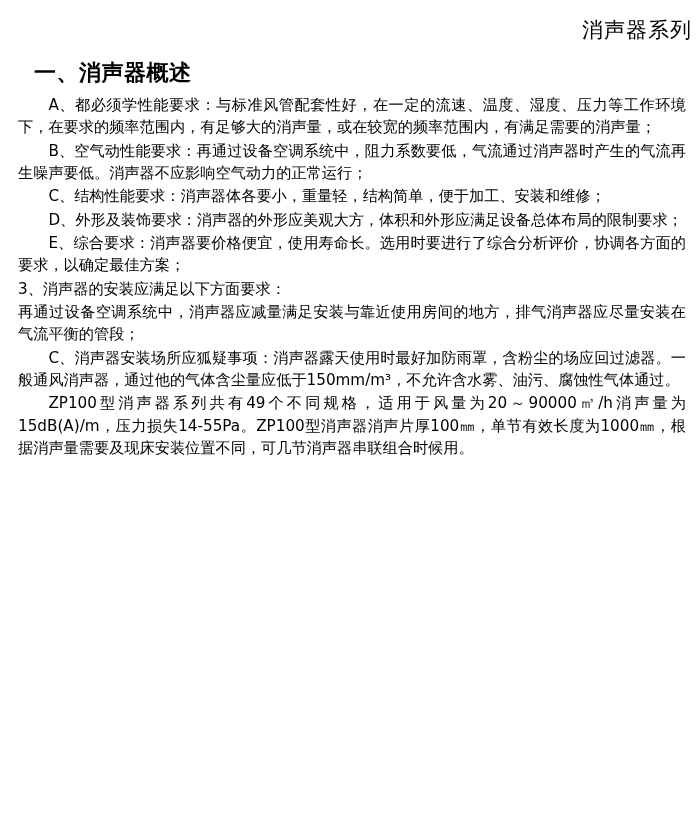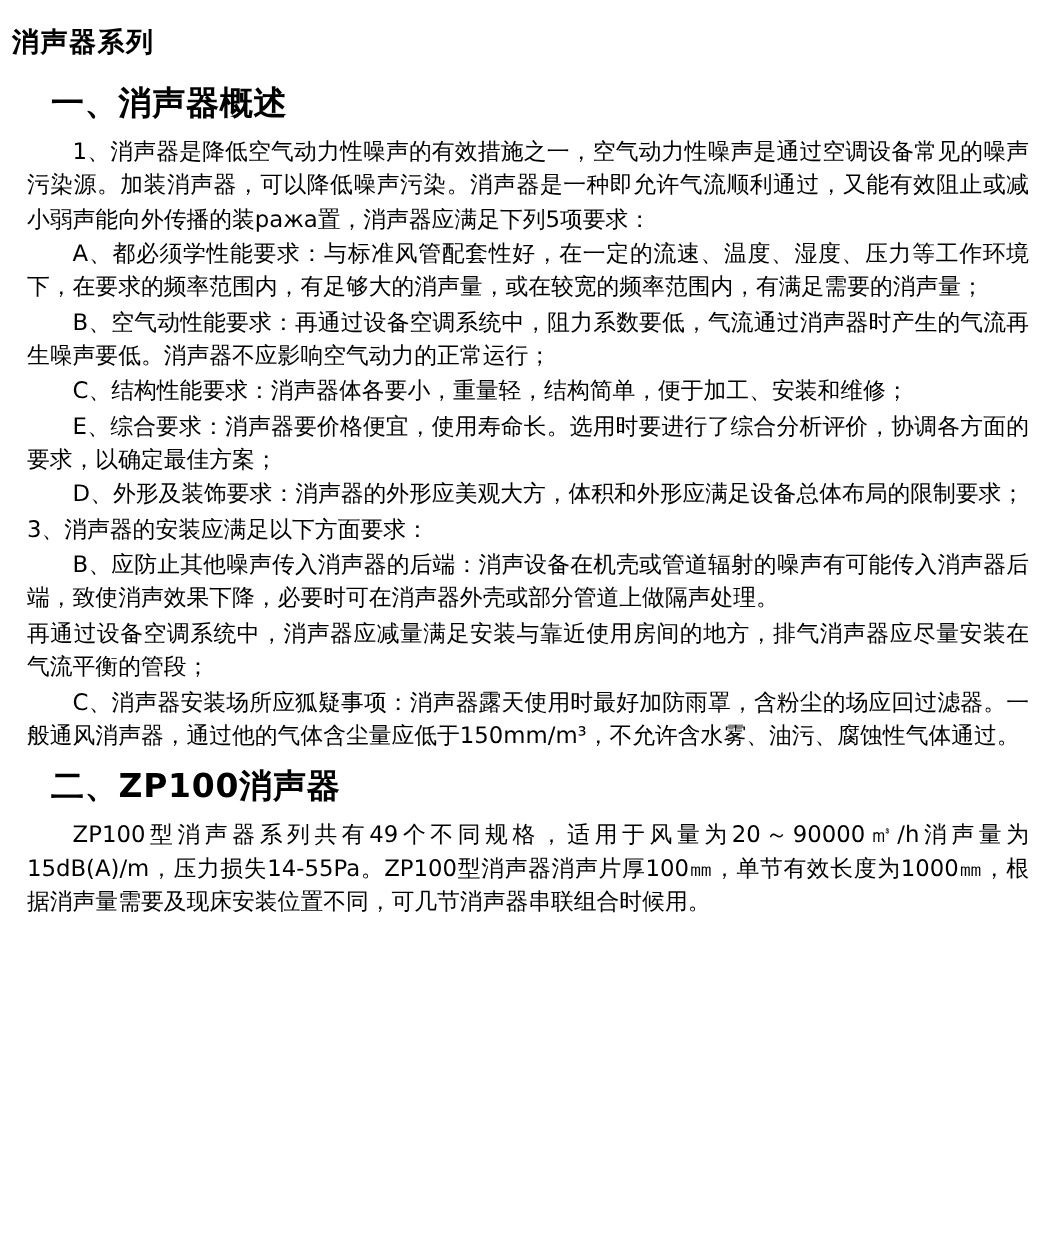--- a/index.html
+++ b/index.html
@@ -14,23 +14,23 @@
     color: #000000;
     overflow: hidden;
   }
   .page {
     width: 700px;
     height: 837px;
     box-sizing: border-box;
     padding: 10px 8px 0 8px;
   }
   .doc-title {
-    text-align: left;
-    font-size: 18px;
-    font-weight: bold;
+    text-align: right;
+    font-size: 21px;
+    font-weight: normal;
     letter-spacing: 1px;
     margin: 6px 0 14px 0;
   }
   .section-heading {
     font-size: 22px;
     font-weight: bold;
     margin: 8px 0 6px 0;
     padding-left: 26px;
     letter-spacing: 0.5px;
   }
@@ -51,30 +51,27 @@
 </style>
 </head>
 <body>
 
 <div class="page">
 
   <div class="doc-title">消声器系列</div>
 
   <div>
     <div class="section-heading">一、消声器概述</div>
-    <p class="para indent">1、消声器是降低空气动力性噪声的有效措施之一，空气动力性噪声是通过空调设备常见的噪声污染源。加装消声器，可以降低噪声污染。消声器是一种即允许气流顺利通过，又能有效阻止或减小弱声能向外传播的装ража置，消声器应满足下列5项要求：</p>
     <p class="para indent">A、都必须学性能要求：与标准风管配套性好，在一定的流速、温度、湿度、压力等工作环境下，在要求的频率范围内，有足够大的消声量，或在较宽的频率范围内，有满足需要的消声量；</p>
     <p class="para indent">B、空气动性能要求：再通过设备空调系统中，阻力系数要低，气流通过消声器时产生的气流再生噪声要低。消声器不应影响空气动力的正常运行；</p>
     <p class="para indent">C、结构性能要求：消声器体各要小，重量轻，结构简单，便于加工、安装和维修；</p>
+    <p class="para indent">D、外形及装饰要求：消声器的外形应美观大方，体积和外形应满足设备总体布局的限制要求；</p>
     <p class="para indent">E、综合要求：消声器要价格便宜，使用寿命长。选用时要进行了综合分析评价，协调各方面的要求，以确定最佳方案；</p>
-    <p class="para indent">D、外形及装饰要求：消声器的外形应美观大方，体积和外形应满足设备总体布局的限制要求；</p>
     <p class="para noindent">3、消声器的安装应满足以下方面要求：</p>
-    <p class="para indent">B、应防止其他噪声传入消声器的后端：消声设备在机壳或管道辐射的噪声有可能传入消声器后端，致使消声效果下降，必要时可在消声器外壳或部分管道上做隔声处理。</p>
     <p class="para noindent">再通过设备空调系统中，消声器应减量满足安装与靠近使用房间的地方，排气消声器应尽量安装在气流平衡的管段；</p>
     <p class="para indent">C、消声器安装场所应狐疑事项：消声器露天使用时最好加防雨罩，含粉尘的场应回过滤器。一般通风消声器，通过他的气体含尘量应低于150mm/m³，不允许含水雾、油污、腐蚀性气体通过。</p>
   </div>
 
   <div>
-    <div class="section-heading">二、ZP100消声器</div>
     <p class="para indent">ZP100型消声器系列共有49个不同规格，适用于风量为20～90000㎥/h消声量为15dB(A)/m，压力损失14-55Pa。ZP100型消声器消声片厚100㎜，单节有效长度为1000㎜，根据消声量需要及现床安装位置不同，可几节消声器串联组合时候用。</p>
   </div>
 
 </div>
 
 </body></html>

